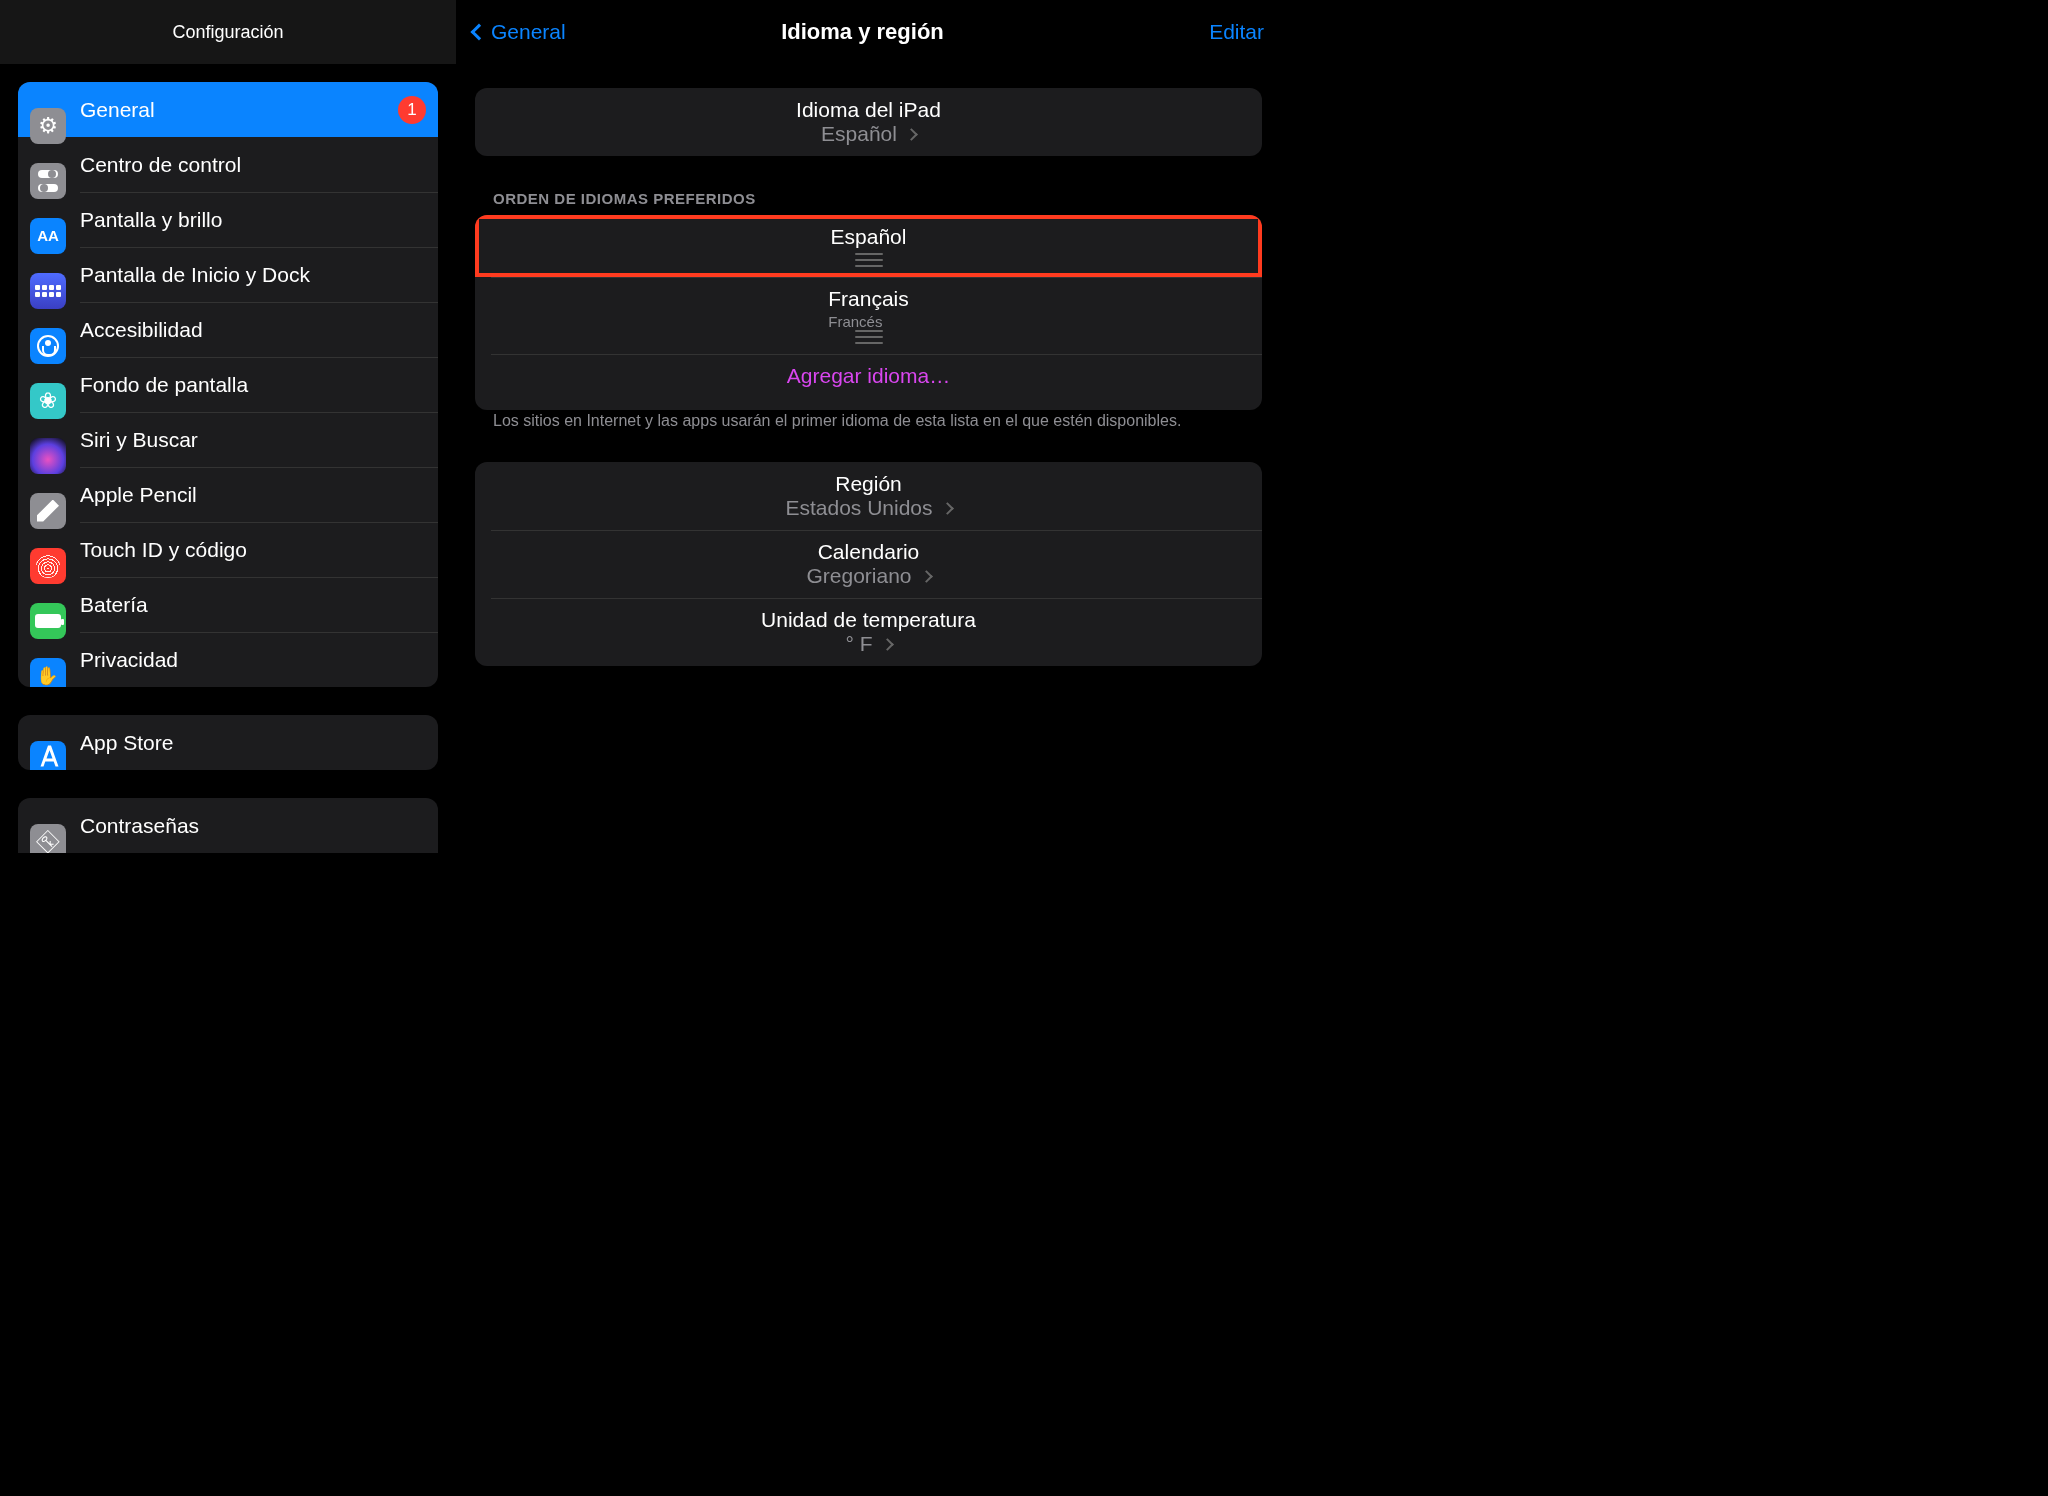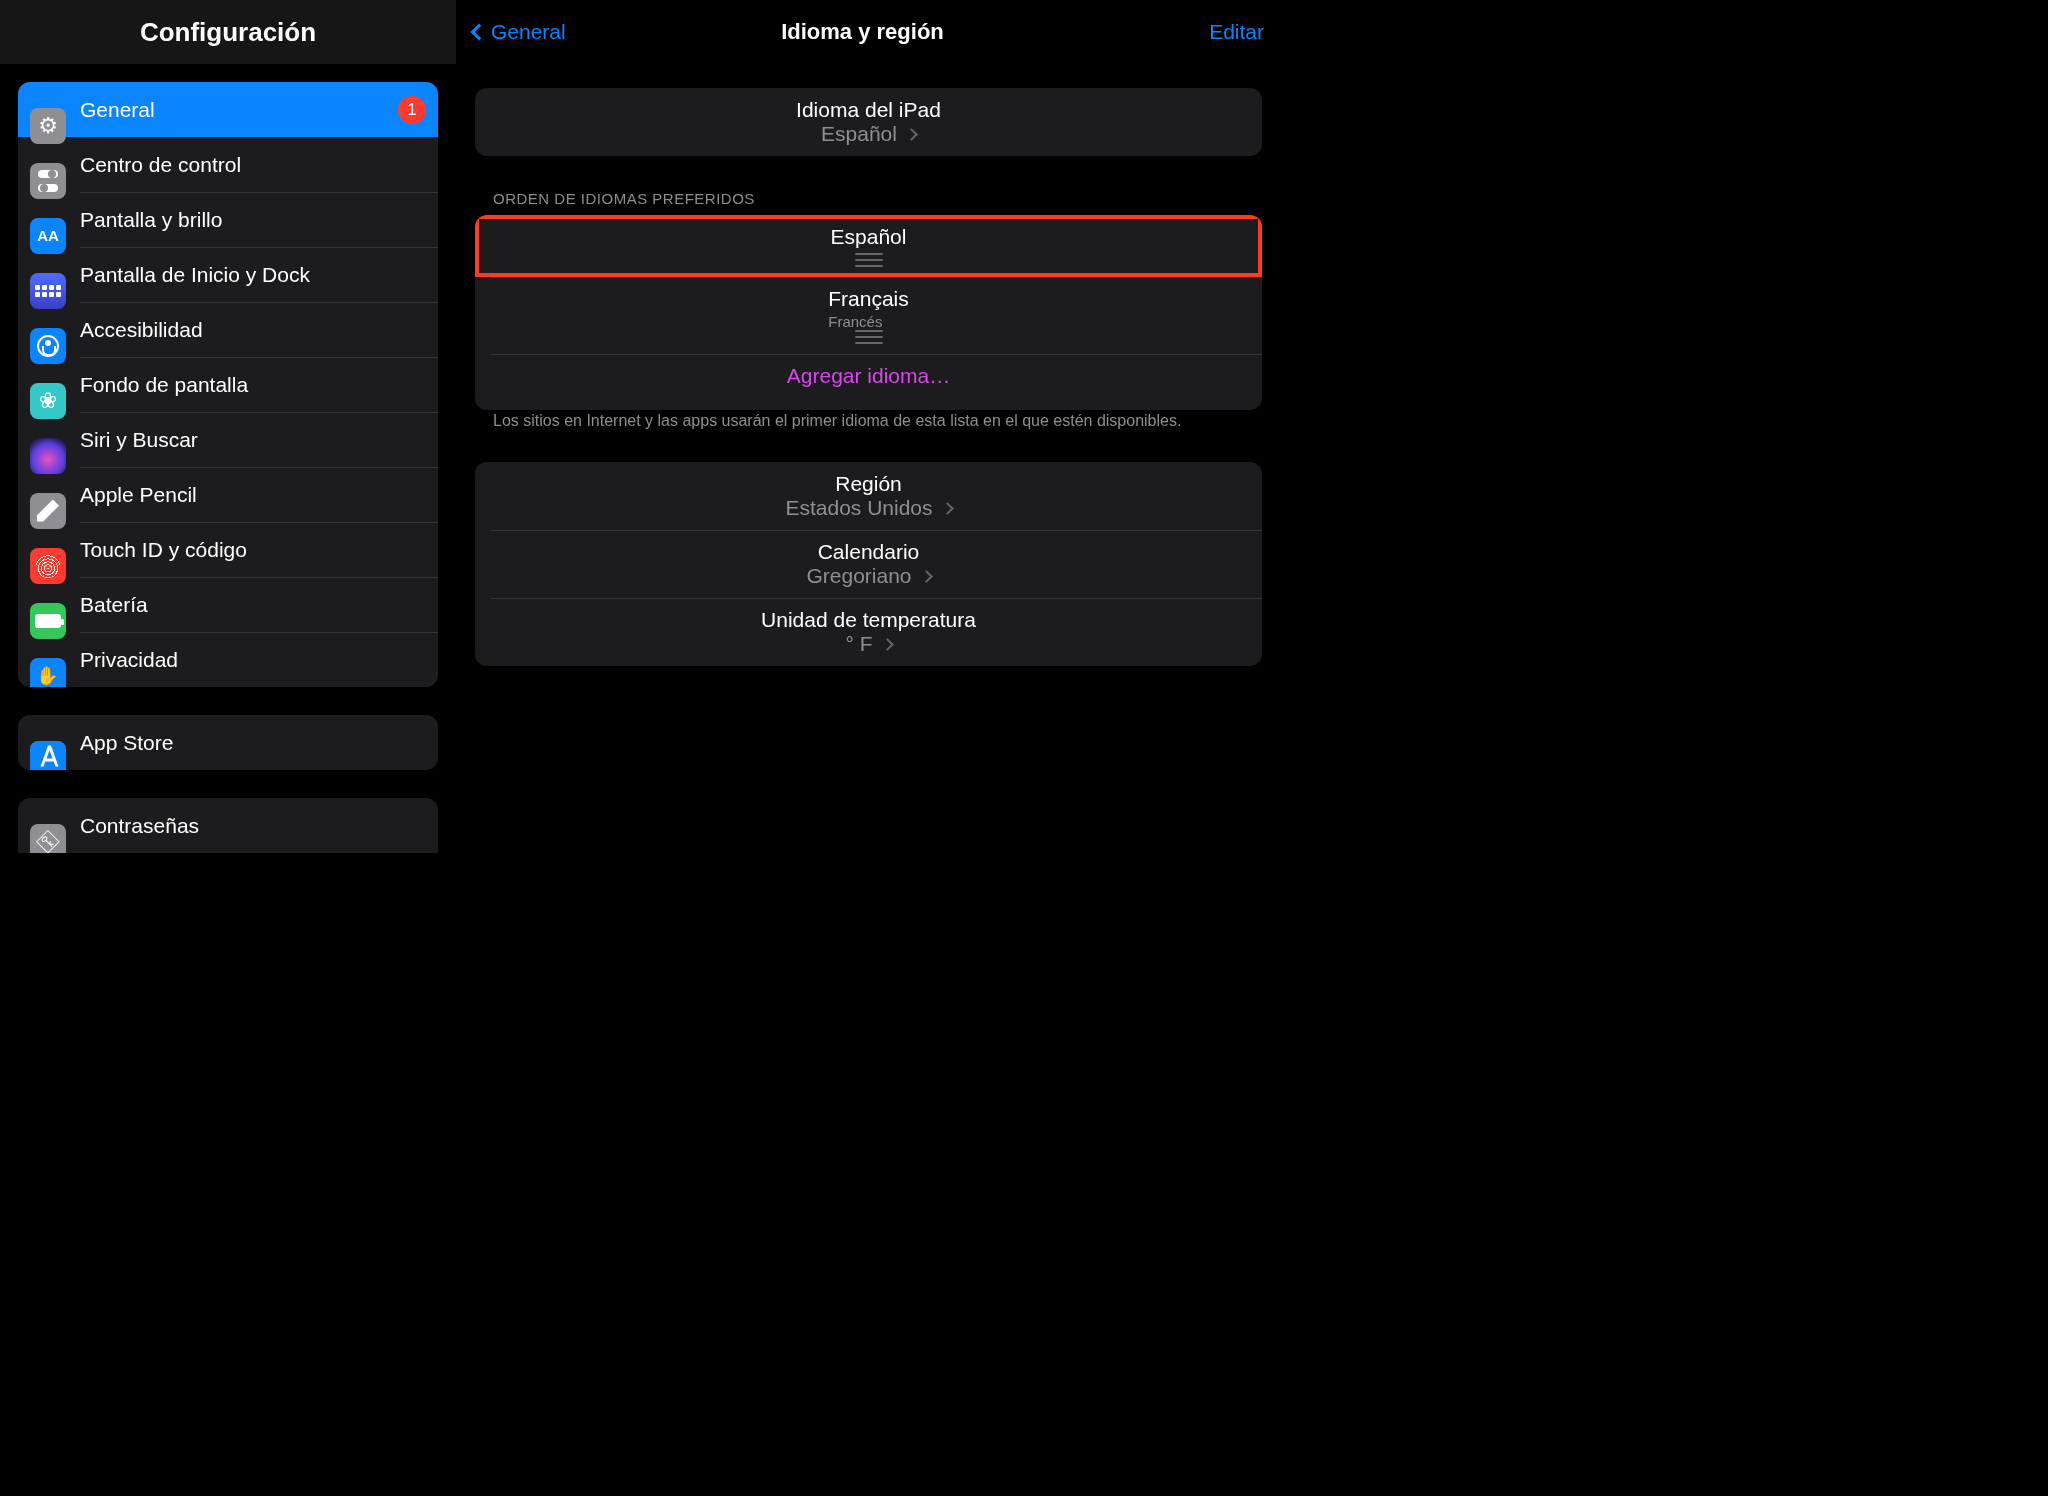--- a/index.html
+++ b/index.html
@@ -21,22 +21,22 @@
     display: flex;
     flex-direction: column;
     border-right: 1px solid #000;
   }
   .sb-header {
     height: 64px;
     display: flex;
     align-items: center;
     justify-content: center;
     background: #161616;
-    font-weight: 700;
-    font-size: 26px;
+    font-weight: 400;
+    font-size: 18px;
   }
   .sb-body { padding: 18px 18px 0 18px; overflow: hidden; }
   .group {
     background: #1c1c1e;
     border-radius: 12px;
     margin-bottom: 28px;
     overflow: hidden;
   }
   .row {
     display: flex;
@@ -159,20 +159,21 @@
     width: 28px; height: 14px;
     display: flex; flex-direction: column; justify-content: space-between;
   }
   .drag span { height: 2px; background: #666; border-radius:1px;}
   .section-header {
     color: #8e8e93;
     font-size: 15px;
     letter-spacing: 0.5px;
     padding: 4px 18px 8px 18px;
     text-transform: uppercase;
+    font-weight: bold;
   }
   .lang-row { min-height: 62px; }
   .lang-row .sub { color:#8e8e93; font-size:15px; margin-top:2px;}
   .highlight {
     box-shadow: inset 0 0 0 4px #ff3b1f;
   }
   .addlink { color:#d946ef; }
   .footer-note {
     color:#8e8e93; font-size:16px; padding: 4px 18px 0 18px; line-height:1.4;
     margin-top:-18px; margin-bottom: 30px;

